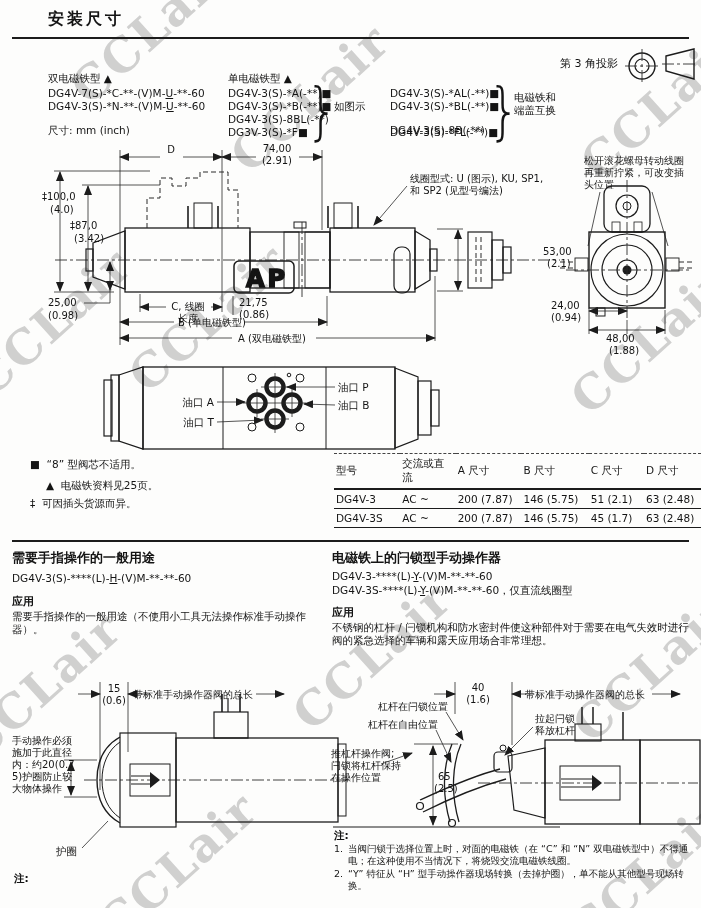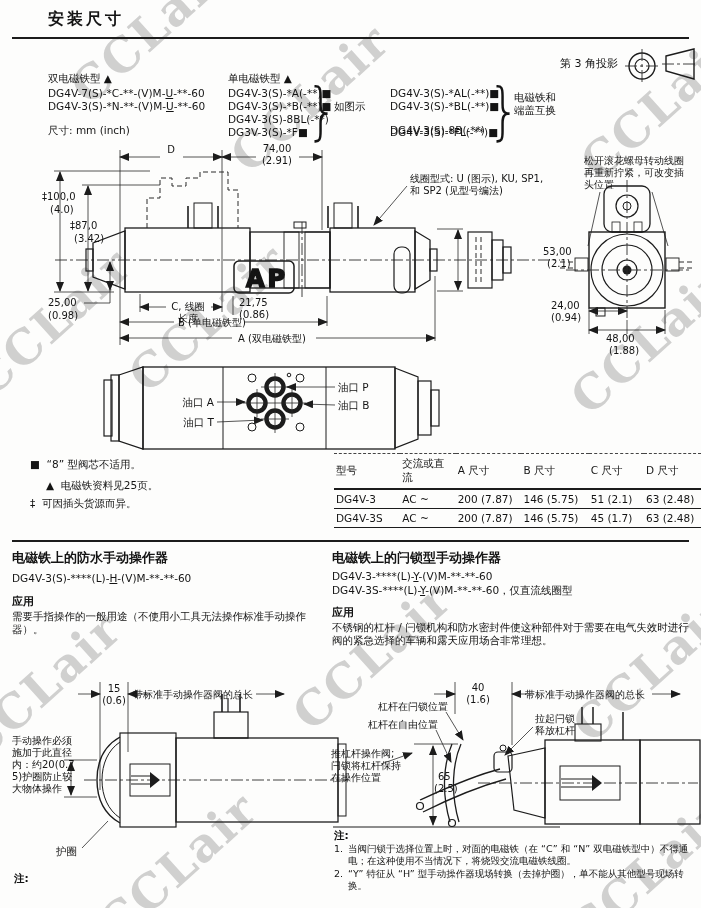--- a/index.html
+++ b/index.html
@@ -293,21 +293,21 @@
           <td>200 (7.87)</td>
           <td>146 (5.75)</td>
           <td>45 (1.7)</td>
           <td>63 (2.48)</td>
       </tr>
     </tbody>
   </table>
 
   <div class="rule" style="left:12px;top:540px;width:677px;height:1.5px"></div>
 
-  <div class="abs b t13" style="left:12px;top:549px">电磁铁上的防水手动操作器</div>
+  <div class="abs b t13" style="left:12px;top:549px">需要手指操作的一般用途</div>
   <div class="abs t105" style="left:12px;top:572px"><span>DG4V-3(S)-****(L)-</span><span class="u">H</span><span>-(V)M-**-**-60</span></div>
   <div class="abs b t11" style="left:12px;top:595px">应用</div>
   <div class="abs t105" style="left:12px;top:610px;width:308px">需要手指操作的一般用途（不使用小工具无法操作标准手动操作器）。</div>
 
   <div class="abs b t13" style="left:332px;top:549px">电磁铁上的闩锁型手动操作器</div>
   <div class="abs t105" style="left:332px;top:570px"><span>DG4V-3-****(L)-</span><span class="u">Y</span><span>-(V)M-**-**-60</span></div>
   <div class="abs t105" style="left:332px;top:584px"><span>DG4V-3S-****(L)-</span><span class="u">Y</span><span>-(V)M-**-**-60，仅直流线圈型</span></div>
   <div class="abs b t11" style="left:332px;top:606px">应用</div>
   <div class="abs t105" style="left:332px;top:621px;width:366px">不锈钢的杠杆 / 闩锁机构和防水密封件使这种部件对于需要在电气失效时进行阀的紧急选择的车辆和露天应用场合非常理想。</div>
 

